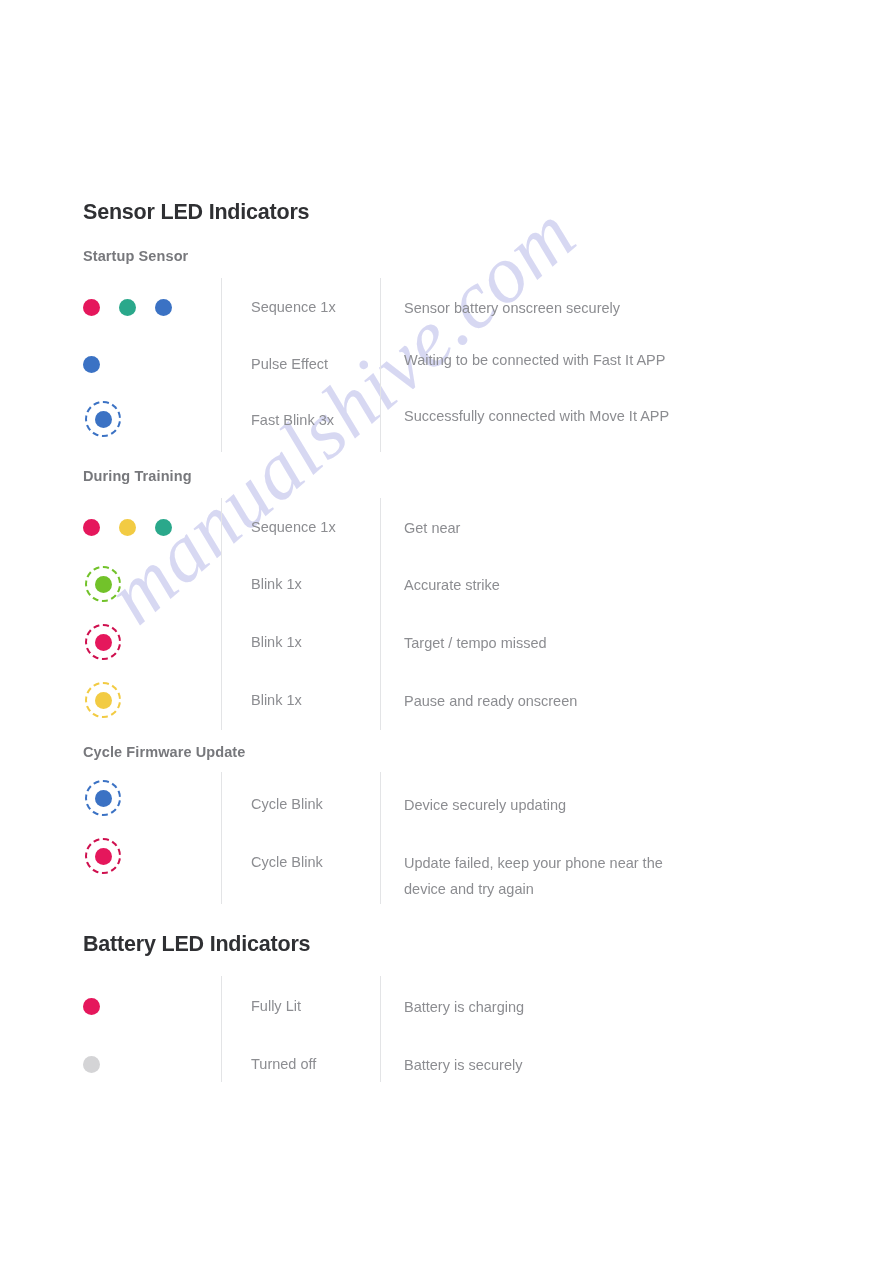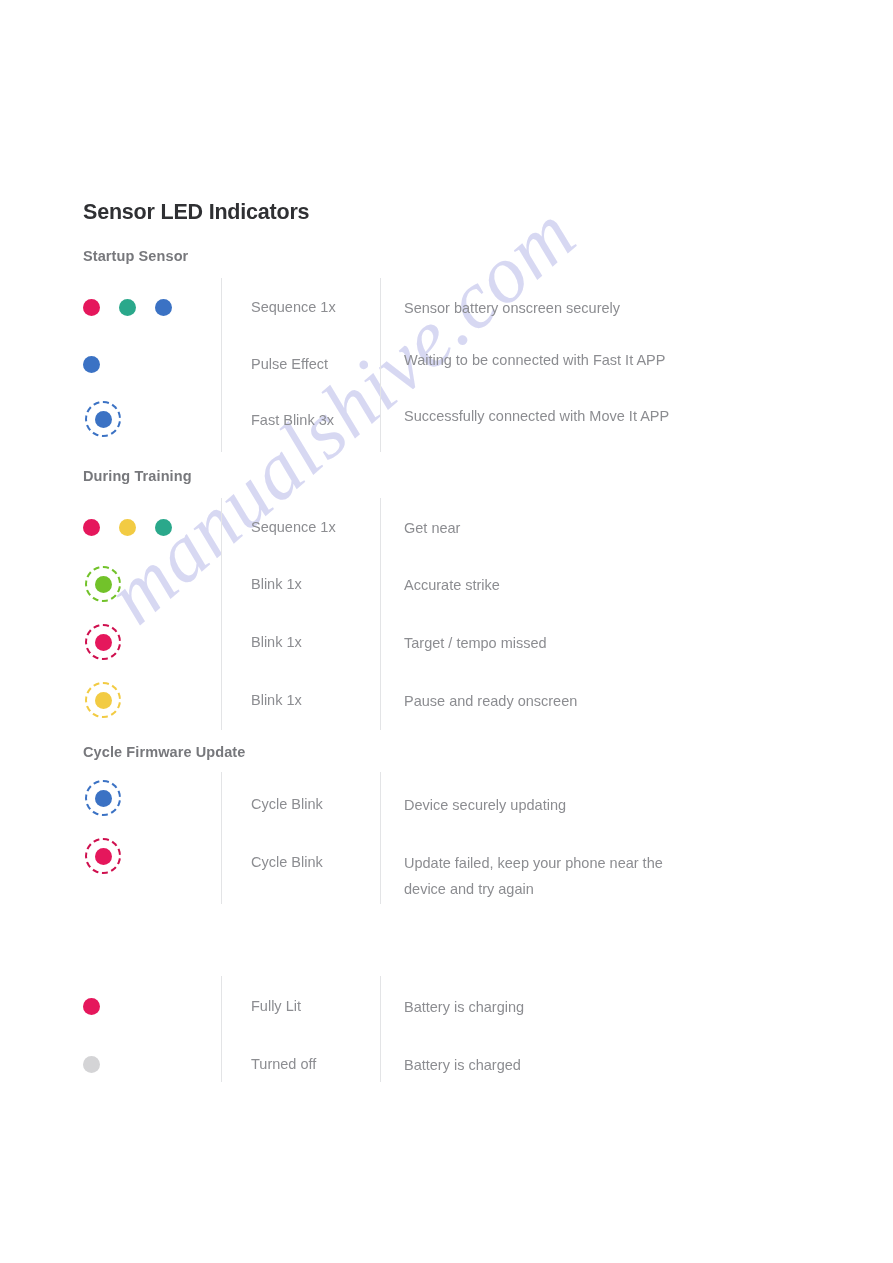--- a/index.html
+++ b/index.html
@@ -251,35 +251,36 @@
       <div class="leds">
         <span class="ring" style="color:#cf0f4e">
           <span class="dot" style="background:#e5175c"></span>
         </span>
       </div>
       <div class="cell-mode" style="top:16px">Cycle Blink</div>
       <div class="cell-desc" style="top:14px">Update failed, keep your phone near the device and try again</div>
     </div>
   </div>
 
+  <div class="section-title" style="top:932px">Battery LED Indicators</div>
 
   <div class="tbl" style="top:976px; height:106px">
     <div class="rule c1" style="height:106px"></div>
     <div class="rule c2" style="height:106px"></div>
 
     <div class="row" style="top:10px">
       <div class="leds">
         <span class="dot" style="background:#e5175c"></span>
       </div>
       <div class="cell-mode" style="top:10px">Fully Lit</div>
       <div class="cell-desc" style="top:8px">Battery is charging</div>
     </div>
 
     <div class="row" style="top:68px">
       <div class="leds">
         <span class="dot" style="background:#d4d4d6"></span>
       </div>
       <div class="cell-mode" style="top:10px">Turned off</div>
-      <div class="cell-desc" style="top:8px">Battery is charged</div>
+      <div class="cell-desc" style="top:8px">Battery is securely</div>
     </div>
   </div>
 
 </div>
 
 </body></html>

